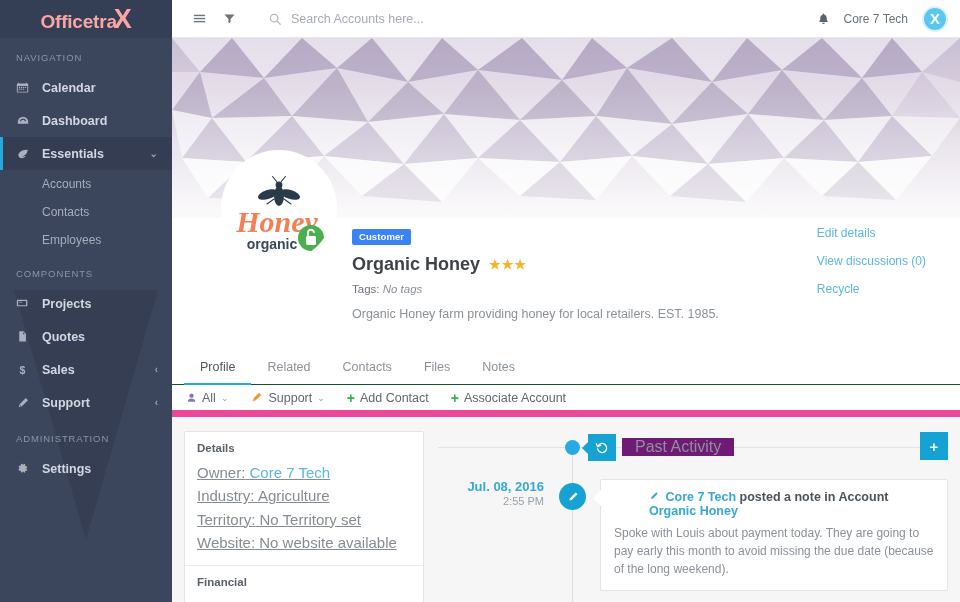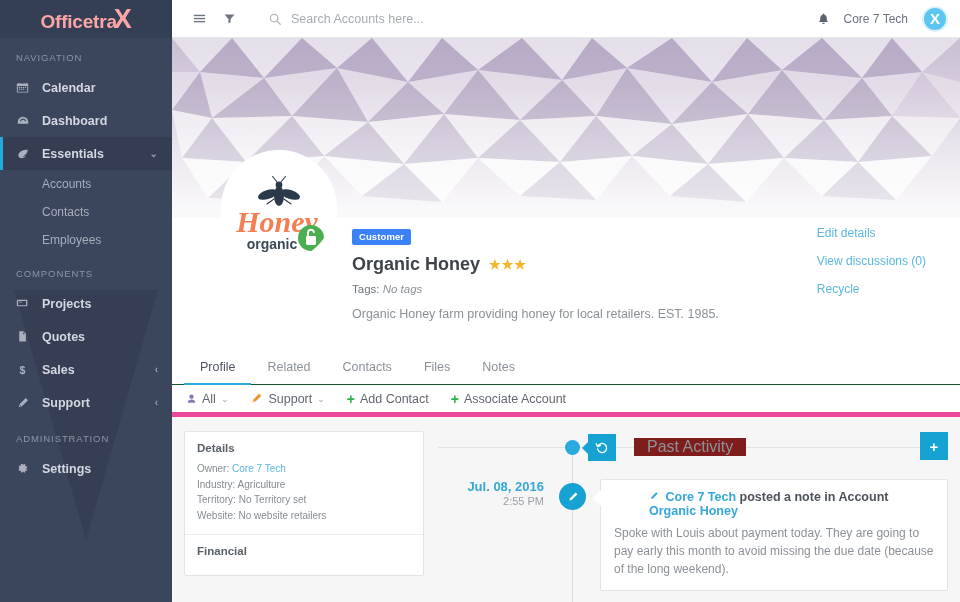--- a/index.html
+++ b/index.html
@@ -148,41 +148,41 @@
   .tab {
     padding: 0 16px; font-size: 12.5px; color: #8b9198;
     display: flex; align-items: center; cursor: pointer;
     border-bottom: 2px solid transparent; margin-bottom: -1px;
   }
   .tab.active { color: #4f5560; border-bottom-color: #29abe2; }
 
   
   .toolbar {
     background: #fff; height: 32px; display: flex; align-items: center;
-    padding-left: 14px; gap: 22px; border-bottom: 5px solid #ec4899;
+    padding-left: 14px; gap: 22px; border-bottom: 7px solid #ec4899;
   }
   .tool {
     display: flex; align-items: center; gap: 5px;
     font-size: 12.5px; color: #61676f; cursor: pointer;
   }
   .tool .ti { display: flex; align-items: center; }
   .tool .cv { color: #9aa0a8; font-size: 9px; }
   .plus-green { color: #2cb34a; font-size: 14px; font-weight: bold; line-height: 1; }
 
   
   .content { display: flex; padding: 14px 12px 0 12px; gap: 14px; background: #f6f6f6; height: 202px; }
 
   .card {
     width: 240px; flex: 0 0 240px; background: #fff;
     border: 1px solid #e4e4e4; border-radius: 2px; align-self: flex-start;
   }
   .card-sec { padding: 10px 12px 11px; }
   .card-sec + .card-sec { border-top: 1px solid #ececec; }
   .card-h { font-size: 11.5px; font-weight: bold; color: #5a6068; margin-bottom: 7px; }
-  .card-row { font-size: 10px; color: #868c94; line-height: 1.55; }
+  .card-row { font-size: 15px; color: #868c94; line-height: 1.55; text-decoration: underline; }
   .card-row a { color: #59b7e0; text-decoration: none; }
 
   
   .timeline { flex: 1; position: relative; }
   .tl-axis {
     position: absolute; left: 134px; top: 16px; bottom: -20px;
     width: 1px; background: #dcdcdc;
   }
   .tl-head { display: flex; align-items: center; height: 32px; position: relative; }
   .tl-rule-left {
@@ -196,22 +196,22 @@
     position: absolute; left: 150px; top: 3px;
     width: 28px; height: 27px; background: #17a2d4; color: #fff;
     display: flex; align-items: center; justify-content: center; z-index: 2;
   }
   .tl-badge::before {
     content: ""; position: absolute; left: -6px; top: 8px;
     border-top: 6px solid transparent; border-bottom: 6px solid transparent;
     border-right: 6px solid #17a2d4;
   }
   .tl-title {
-    position: absolute; left: 196px; top: 7px;
-    background: #7f1d1d; padding: 0 13px;
+    position: absolute; left: 184px; top: 7px;
+    background: #701a75; padding: 0 13px;
     font-size: 16px; color: #8d9299; z-index: 2;
   }
   .tl-add {
     position: absolute; right: 0; top: 1px;
     width: 28px; height: 28px; background: #17a2d4; color: #fff;
     display: flex; align-items: center; justify-content: center;
     font-size: 15px; font-weight: bold; cursor: pointer; z-index: 3;
   }
 
   .tl-item { display: flex; margin-top: 16px; position: relative; justify-content: flex-end; }
@@ -589,21 +589,21 @@
           <div class="card-row">
             <span>Industry:</span>
             <span>Agriculture</span>
           </div>
           <div class="card-row">
             <span>Territory:</span>
             <span>No Territory set</span>
           </div>
           <div class="card-row">
             <span>Website:</span>
-            <span>No website retailers</span>
+            <span>No website available</span>
           </div>
         </div>
         <div class="card-sec">
           <div class="card-h">Financial</div>
 
         </div>
       </div>
 
       <div class="timeline">
         <div class="tl-axis"></div>

